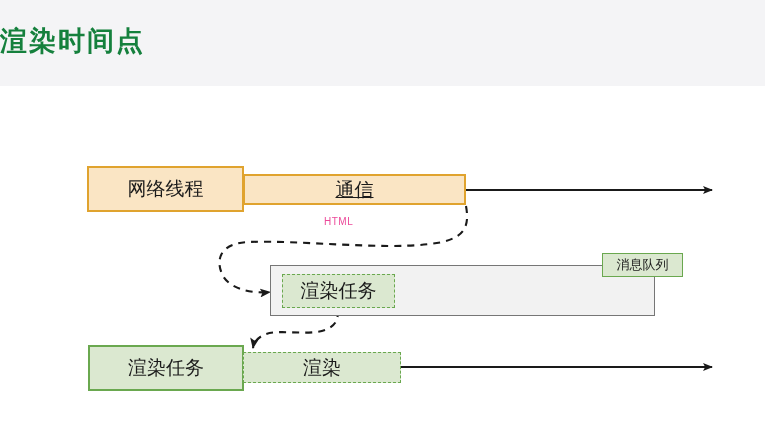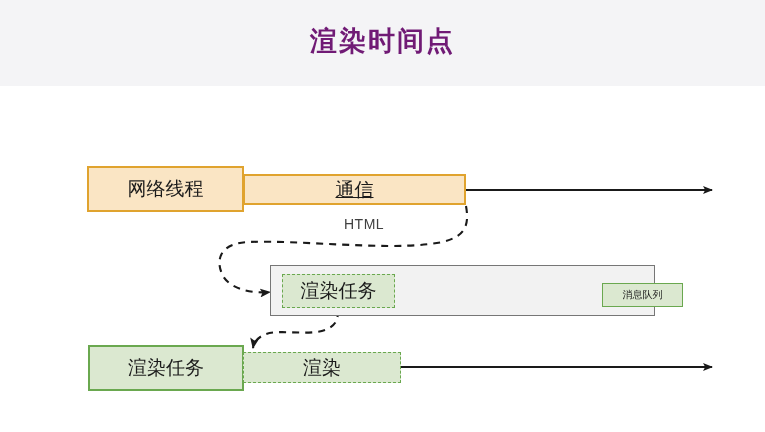--- a/index.html
+++ b/index.html
@@ -9,24 +9,24 @@
     font-family:"Liberation Sans","DejaVu Sans",sans-serif;
     overflow:hidden;
     position:relative;
   }
   .header-band{
     position:absolute;left:0;top:0;width:765px;height:86px;
     background:#f4f4f6;
   }
   .page-title{
     position:absolute;left:0;top:18px;width:765px;
-    text-align:center;
+    text-align:left;
     font-size:27px;
     font-weight:bold;
-    color:#701a75;
+    color:#15803d;
     letter-spacing:2px;
     line-height:46px;
   }
   .canvas{
     position:absolute;left:0;top:86px;width:765px;height:346px;
     background:#ffffff;
   }
   .svg-layer{
     position:absolute;left:0;top:0;width:765px;height:432px;
     pointer-events:none;
@@ -64,40 +64,39 @@
   .box-task{
     left:282px;top:274px;width:113px;height:34px;
     background:#dbe8d0;
     border:1.6px dashed #6aa84f;
   }
   
   .box-qlabel{
     left:602px;top:253px;width:81px;height:24px;
     background:#dbe8d0;
     border:1.6px solid #6aa84f;
-    font-size:10px;
-    margin-top:30px;
+    font-size:13px;
   }
   
   .box-main{
     left:88px;top:345px;width:156px;height:46px;
     background:#dbe8d0;
     border:2px solid #6aa84f;
   }
   
   .box-render{
     left:243px;top:352px;width:158px;height:31px;
     background:#dbe8d0;
     border:1.8px dashed #6aa84f;
   }
   .html-label{
     position:absolute;
-    left:344px;top:216px;
-    font-size:14px;
-    color:#404040;
+    left:324px;top:216px;
+    font-size:10px;
+    color:#ec4899;
     letter-spacing:0.5px;
   }
 </style>
 </head>
 <body>
 
 <div class="header-band"></div>
 <div class="page-title">渲染时间点</div>
 
 <div class="canvas"></div>

